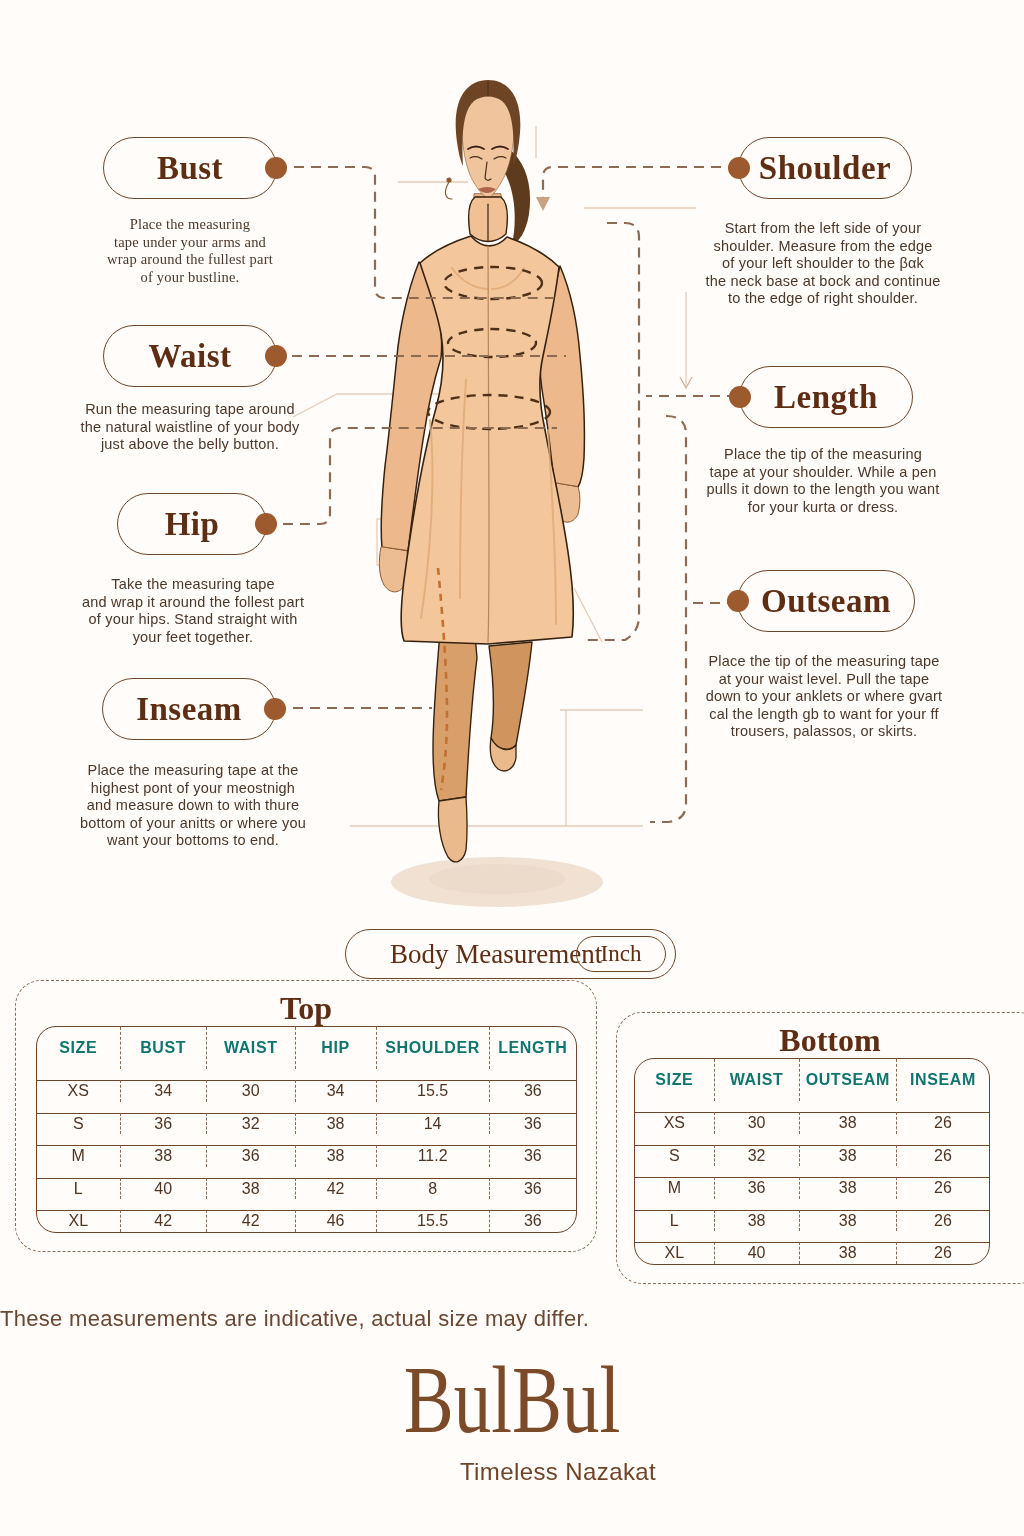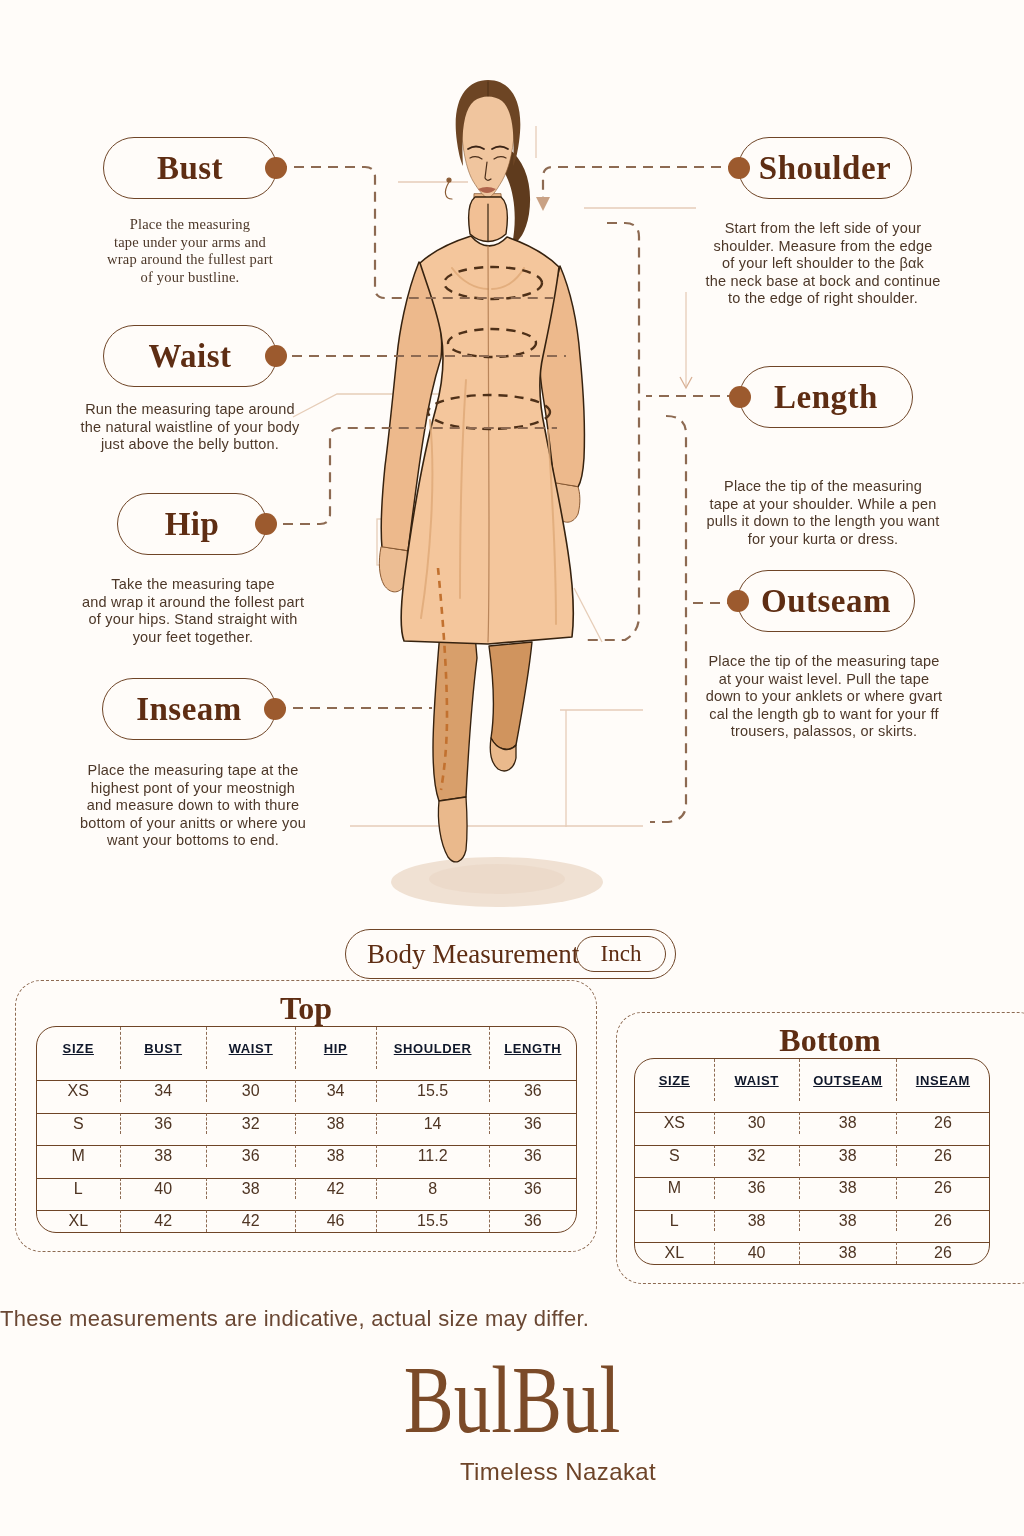--- a/index.html
+++ b/index.html
@@ -13,36 +13,36 @@
   .pill .label{font-family:"Liberation Serif",serif;font-weight:bold;font-size:33px;color:#5e2d13;letter-spacing:.5px;}
   .dot{position:absolute;width:22px;height:22px;border-radius:50%;background:#9c5a2e;top:50%;transform:translateY(-50%);}
   .dot.right{right:-11px;} .dot.left{left:-11px;}
 
   .desc{position:absolute;white-space:pre-line;text-align:center;font-size:14.5px;line-height:17.5px;
         color:#4c3728;letter-spacing:.2px;}
 
   
   .unitbar{position:absolute;left:345px;top:929px;width:331px;height:50px;border:1.7px solid #6f4527;
            border-radius:26px;background:#fffcf9;display:flex;align-items:center;box-sizing:border-box;}
-  .unitbar .ub-label{font-family:"Liberation Serif",serif;font-size:27px;color:#5e2d13;margin-left:21px;}
+  .unitbar .ub-label{font-family:"Liberation Serif",serif;font-size:27px;color:#5e2d13;margin-left:44px;}
   .unit-chip{position:absolute;right:9px;top:50%;transform:translateY(-50%);width:88px;height:34px;
              border:1.6px solid #6f4527;border-radius:18px;display:flex;align-items:center;justify-content:center;}
   .unit-chip span{font-family:"Liberation Serif",serif;font-size:23px;color:#5e2d13;}
 
   
   .tbl-outer{position:absolute;border:1.7px dashed #8d6a52;border-radius:26px;box-sizing:border-box;background:#fffcf9;}
   .tbl-title{font-family:"Liberation Serif",serif;font-weight:bold;font-size:32px;color:#5e2d13;
              text-align:center;margin-top:9px;}
   .tbl-inner{position:absolute;border:1.7px solid #6f4527;border-radius:20px;overflow:hidden;
              display:grid;box-sizing:border-box;background:#fffcf9;}
   .tbl-inner.g6{grid-template-columns:15.5% 16% 16.5% 15% 21% 16%;grid-template-rows:42px repeat(5,32.5px);}
   .tbl-inner.g4{grid-template-columns:22.5% 24% 27.5% 26%;grid-template-rows:42px repeat(5,32.5px);}
   .tbl-inner .th,.tbl-inner .td{display:flex;align-items:center;justify-content:center;
              border-right:1.4px dashed #8d6a52;border-top:1.4px solid #6f4527;box-sizing:border-box;}
-  .tbl-inner .th{font-size:13px;letter-spacing:.6px;color:#0f172a;font-weight:bold;text-decoration:underline;}
+  .tbl-inner .th{font-size:16px;letter-spacing:.6px;color:#0f766e;font-weight:bold;}
   .tbl-inner .td{font-size:16px;color:#4f3523;margin-top:11px;}
   .g6 > :nth-child(6n){border-right:none;} .g6 > :nth-child(-n+6){border-top:none;}
   .g4 > :nth-child(4n){border-right:none;} .g4 > :nth-child(-n+4){border-top:none;}
 
   .footer-note{position:absolute;left:0;right:0;top:1306px;text-align:left;font-size:22px;color:#6a4733;letter-spacing:.3px;}
   .brand{position:absolute;left:0;right:0;top:1352px;text-align:center;font-family:"Liberation Serif",serif;
          font-size:96px;line-height:96px;color:#7b4a28;transform:scaleX(.78);}
   .brand-tagline{position:absolute;left:0;right:0;top:1458px;text-align:center;font-size:24px;color:#6e4428;
          transform:translateX(46px);letter-spacing:.4px;}
 </style>
@@ -188,21 +188,21 @@
   <div class="desc" style="left:678px;top:220px;width:290px;">Start from the left side of your
 shoulder. Measure from the edge
 of your left shoulder to the βαk
 the neck base at bock and continue
 to the edge of right shoulder.</div>
 
   <div class="pill" style="left:739px;top:366px;width:174px;">
     <span class="label">Length</span>
     <span class="dot left"></span>
   </div>
-  <div class="desc" style="left:678px;top:446px;width:290px;margin-top:32px;">Place the tip of the measuring
+  <div class="desc" style="left:678px;top:446px;width:290px;">Place the tip of the measuring
 tape at your shoulder. While a pen
 pulls it down to the length you want
 for your kurta or dress.</div>
 
   <div class="pill" style="left:737px;top:570px;width:178px;">
     <span class="label">Outseam</span>
     <span class="dot left"></span>
   </div>
   <div class="desc" style="left:676px;top:653px;width:296px;">Place the tip of the measuring tape
 at your waist level. Pull the tape

